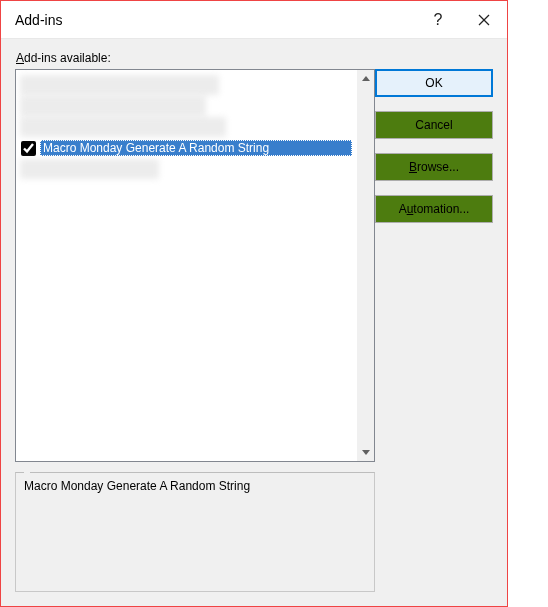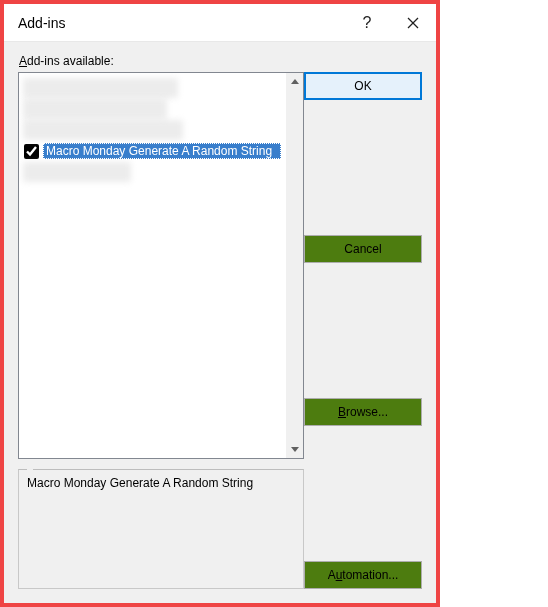--- a/index.html
+++ b/index.html
@@ -4,24 +4,24 @@
 <style>
   * { box-sizing: border-box; }
   body {
     margin: 0;
     padding: 0;
     font-family: "Segoe UI", Tahoma, sans-serif;
     font-size: 12px;
     background: #fff;
   }
   .dialog {
-    width: 440px;
+    width: 508px;
     height: 607px;
     background: #f0f0f0;
-    border: 4px solid #ef4444;
+    border: 1px solid #ef4444;
     display: flex;
     flex-direction: column;
   }
   .titlebar {
     height: 38px;
     background: #ffffff;
     display: flex;
     align-items: center;
     padding: 0 0 0 14px;
     border-bottom: 1px solid #e8e8e8;
@@ -163,21 +163,20 @@
   .description-text {
     font-size: 12px;
     color: #000;
   }
   .right-col {
     width: 118px;
     display: flex;
     flex-direction: column;
     gap: 14px;
     padding-top: 18px;
-    justify-content: space-between;
   }
   .btn {
     height: 28px;
     background: #4d7c0f;
     border: 1px solid #adadad;
     font-family: inherit;
     font-size: 12px;
     color: #000;
     display: flex;
     align-items: center;

